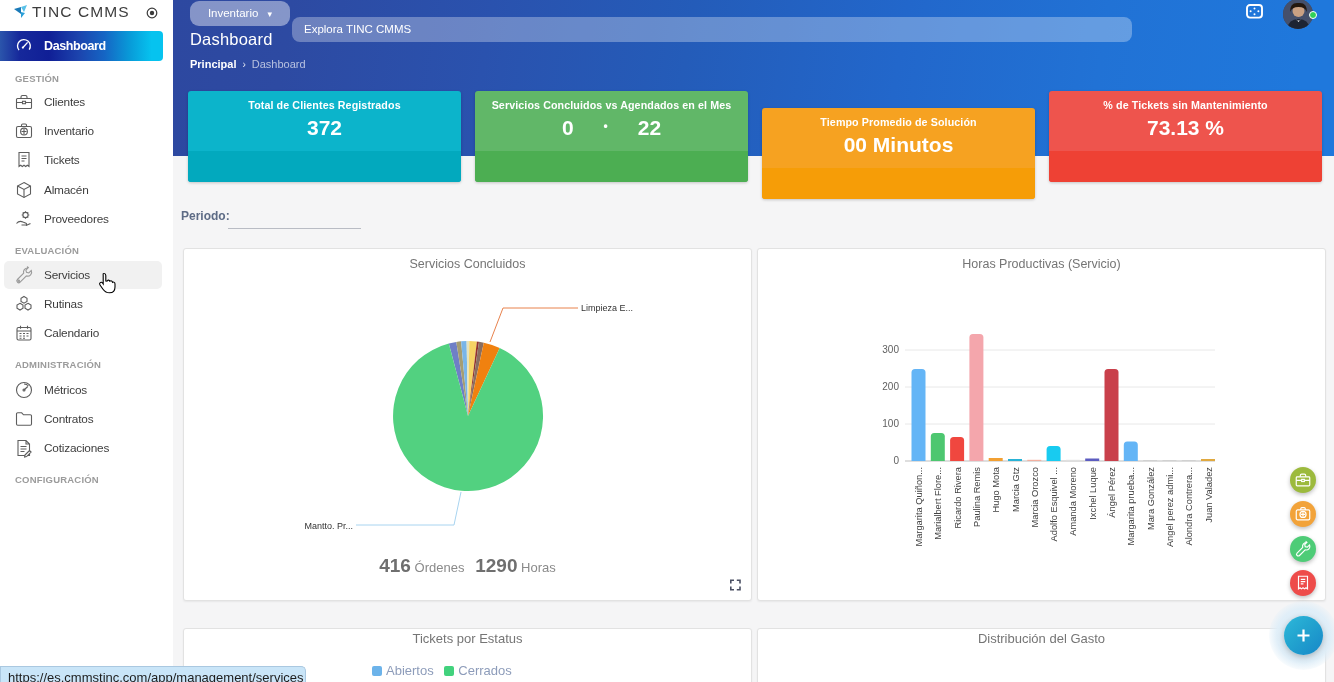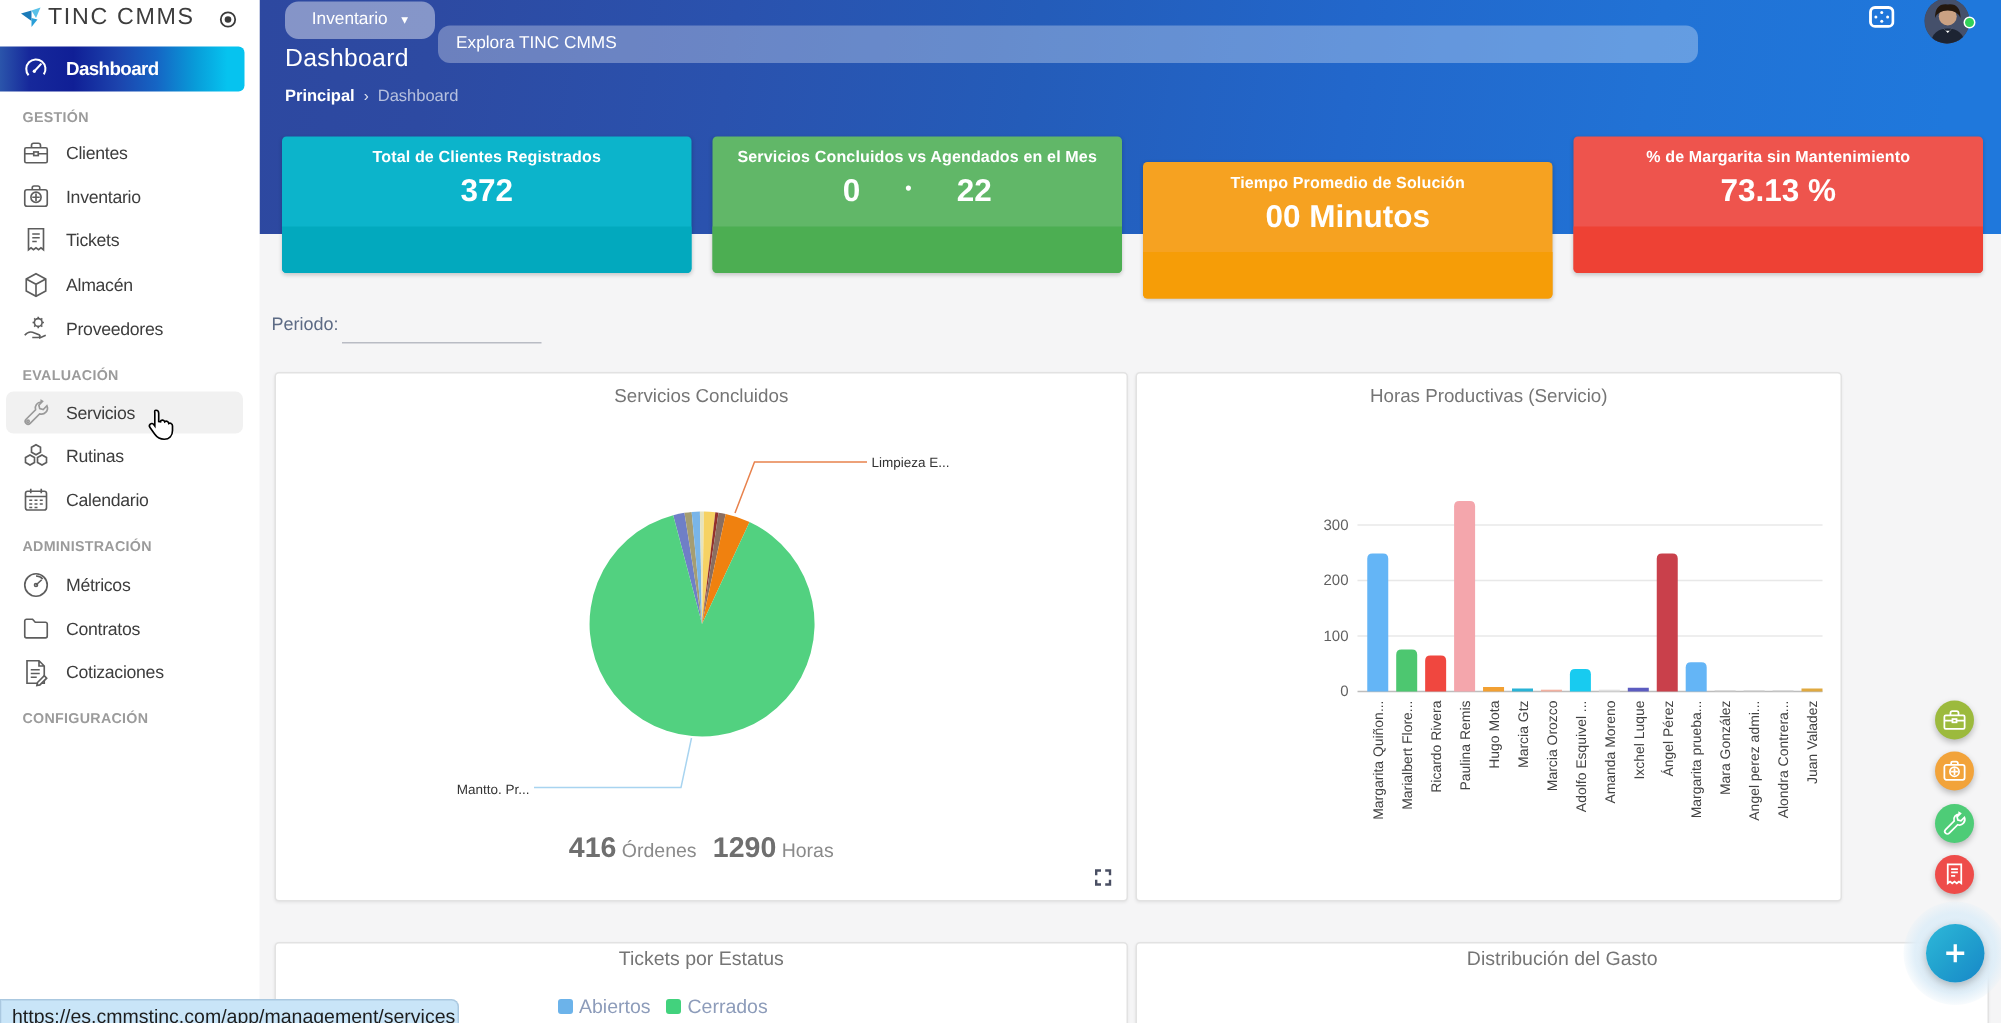--- a/index.html
+++ b/index.html
@@ -28,21 +28,21 @@
 .stat .t { font-size:10.7px; text-align:center; margin-top:8px; font-weight:bold; letter-spacing:.1px; }
 .stat .v { font-size:21px; text-align:center; margin-top:5px; font-weight:bold; }
 .stat .foot { position:absolute; left:0; right:0; bottom:0; height:31px;
   border-radius:0 0 3px 3px; }
 
 
 .card { position:absolute; background:#fff; border:1px solid #e2e2e2; border-radius:3px;
   box-shadow:0 1px 2px rgba(0,0,0,.06); }
 .card .title { text-align:center; color:#757575; font-size:12.5px; margin-top:8px; }
 
-.periodo { position:absolute; left:181px; top:209px; font-size:12px; color:#5d6b85; }
+.periodo { position:absolute; left:181px; top:209px; font-size:12px; color:#5d6b85;font-weight:bold; }
 .periodo-line { position:absolute; left:228px; top:228px; width:133px; height:1px; background:#b9bcc4; }
 
 
 .totals { position:absolute; left:183px; top:555px; width:569px; text-align:center; color:#8a8a8a; font-size:13px; }
 .totals b { font-size:19px; color:#6f6f6f; font-weight:bold;text-align:right; }
 
 
 .sidebar { position:absolute; left:0; top:0; width:173px; height:682px; background:#fff; z-index:5; }
 .logo-txt { position:absolute; left:32px; top:3px; font-size:15.5px; color:#3d3d3d; font-weight:500; letter-spacing:1.1px; }
 .dash-pill { position:absolute; left:0; top:31px; width:163px; height:30px; border-radius:0 4px 4px 0;
@@ -113,21 +113,21 @@
     <div class="t">Servicios Concluidos vs Agendados en el Mes</div>
     <div class="v"><span>0</span><span style="font-size:12px;vertical-align:5px;margin:0 30px;">•</span><span>22</span></div>
     <div class="foot" style="background:#4cae52;"></div>
   </div>
   <div class="stat" style="left:762px; background:#f6a221;margin-top:17px;">
     <div class="t">Tiempo Promedio de Solución</div>
     <div class="v">00 Minutos</div>
     <div class="foot" style="background:#f69d07;"></div>
   </div>
   <div class="stat" style="left:1049px; background:#ee544d;">
-    <div class="t">% de Margarita sin Mantenimiento</div>
+    <div class="t">% de Tickets sin Mantenimiento</div>
     <div class="v">73.13 %</div>
     <div class="foot" style="background:#ee4134;"></div>
   </div>
 
   <div class="periodo">Periodo:</div>
   <div class="periodo-line"></div>
 
   <div class="card" style="left:183px; top:248px; width:569px; height:353px;">
     <div class="title">Servicios Concluidos</div>
   </div>
@@ -144,21 +144,21 @@
     <polyline points="490,342 503,308 578,308" fill="none" stroke="#e8824d" stroke-width="1"></polyline>
     <text x="581" y="311" font-size="9" fill="#333">Limpieza E...</text>
     <polyline points="461,492 454,525 356,525" fill="none" stroke="#a8d4f0" stroke-width="1"></polyline>
     <text x="353" y="529" font-size="9" fill="#333" text-anchor="end">Mantto. Pr...</text>
     <g stroke="#4a4f63" stroke-width="1.6" fill="none">
       <path d="M730.8 583.5 v-3.2 h3.2 M736.8 580.3 h3.2 v3.2 M740 586.5 v3.2 h-3.2 M734 589.7 h-3.2 v-3.2"></path>
     </g>
   </svg>
   <div class="totals"><b>416</b> Órdenes&nbsp;&nbsp;&nbsp;<b>1290</b> Horas</div>
 
-  <div class="card" style="left:757px; top:248px; width:471px; height:353px;">
+  <div class="card" style="left:757px; top:248px; width:569px; height:353px;">
     <div class="title">Horas Productivas (Servicio)</div>
   </div>
   <svg class="abs" style="left:757px; top:248px;" width="569" height="353" viewBox="757 248 569 353">
     <g stroke="#e8e8e8" stroke-width="1">
       <line x1="905" y1="350" x2="1215" y2="350"></line>
       <line x1="905" y1="387" x2="1215" y2="387"></line>
       <line x1="905" y1="424" x2="1215" y2="424"></line>
     </g>
     <line x1="905" y1="461" x2="1215" y2="461" stroke="#bdbdbd" stroke-width="1"></line>
     <g font-size="10" fill="#5f5f5f" text-anchor="end">

